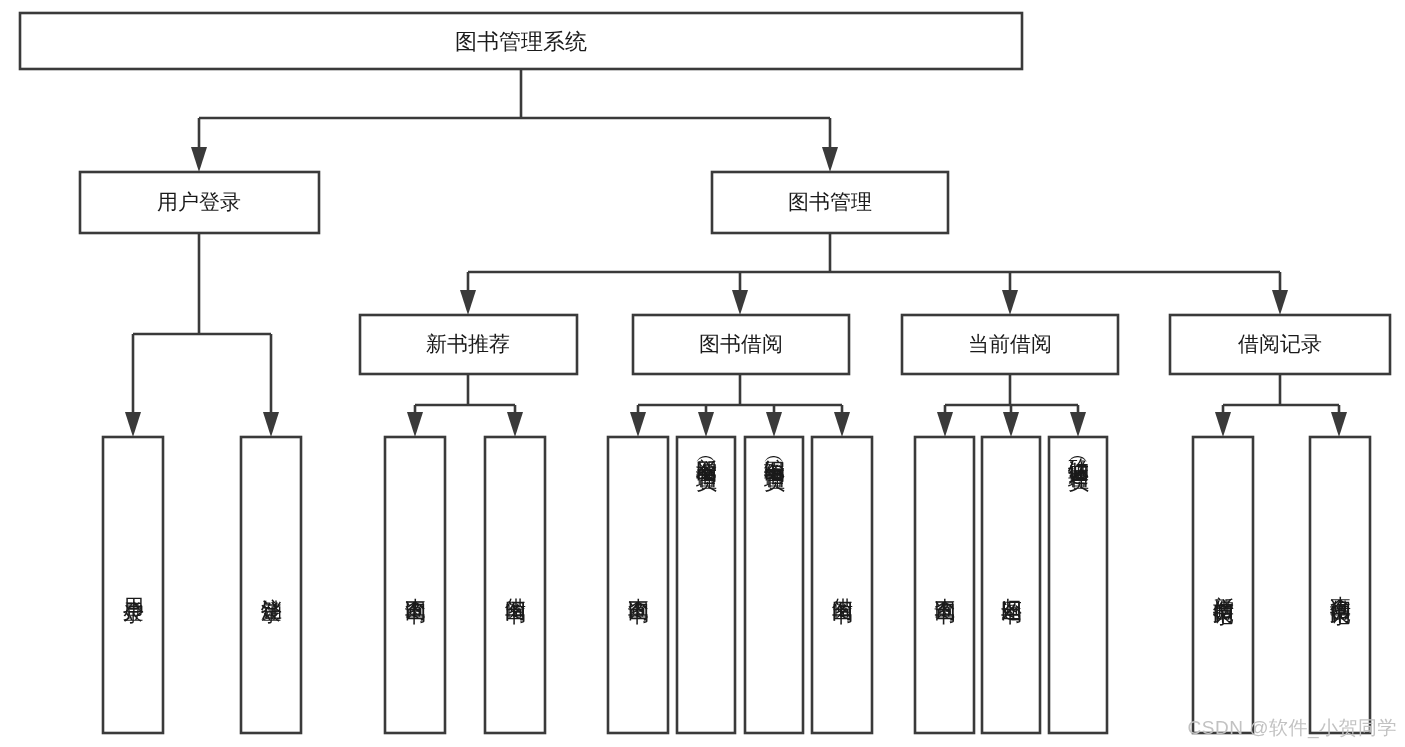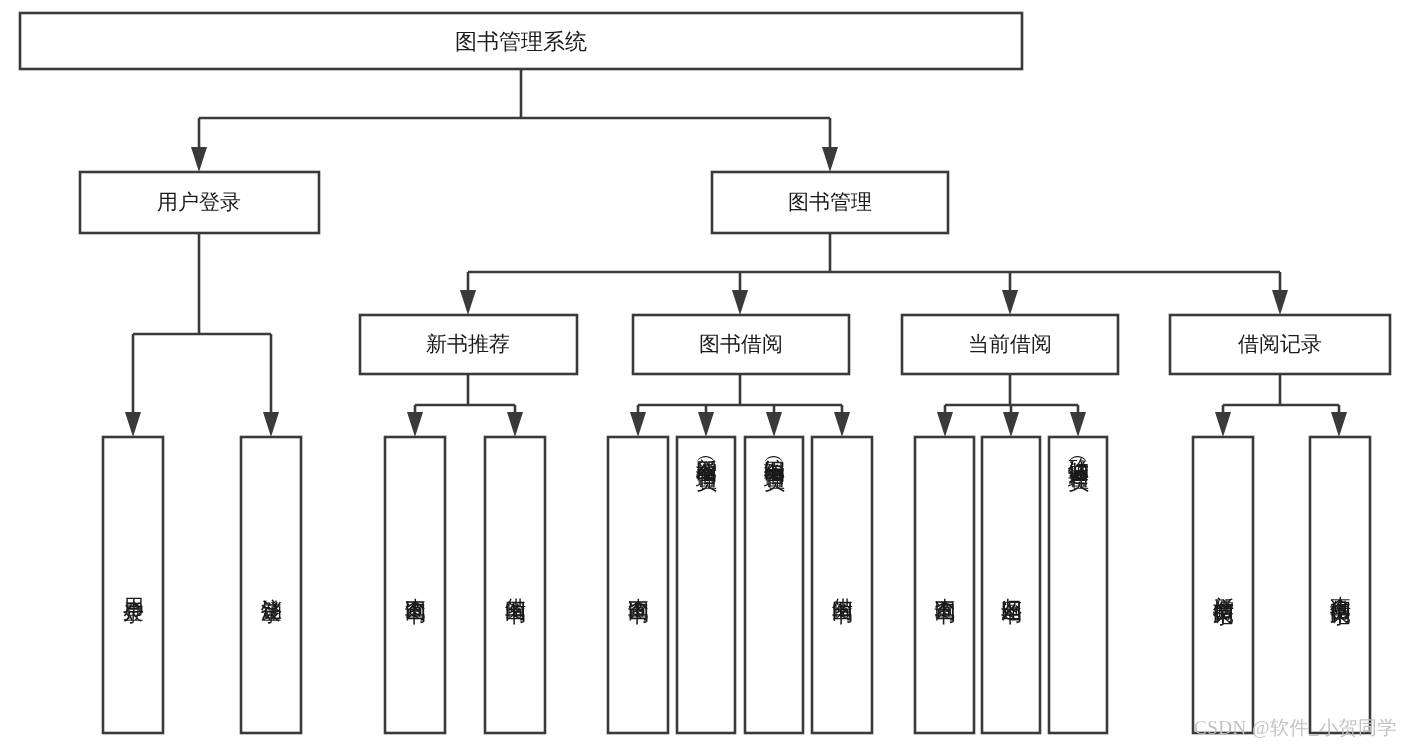--- a/index.html
+++ b/index.html
@@ -69,21 +69,21 @@
     font-size: 21px;
     line-height: 1.28;
     letter-spacing: 2px;
     color: #1a1a1a;
     white-space: nowrap;
   }
   .watermark {
     position: absolute;
     right: 8px;
     bottom: 6px;
-    font-family: Liberation Serif, serif;
+    font-family: Liberation Sans, sans-serif;
     font-size: 19px;
     color: #c2c2c2;
     letter-spacing: 0.5px;
     white-space: nowrap;
     user-select: none;
   }
 </style>
 </head>
 <body>
 

